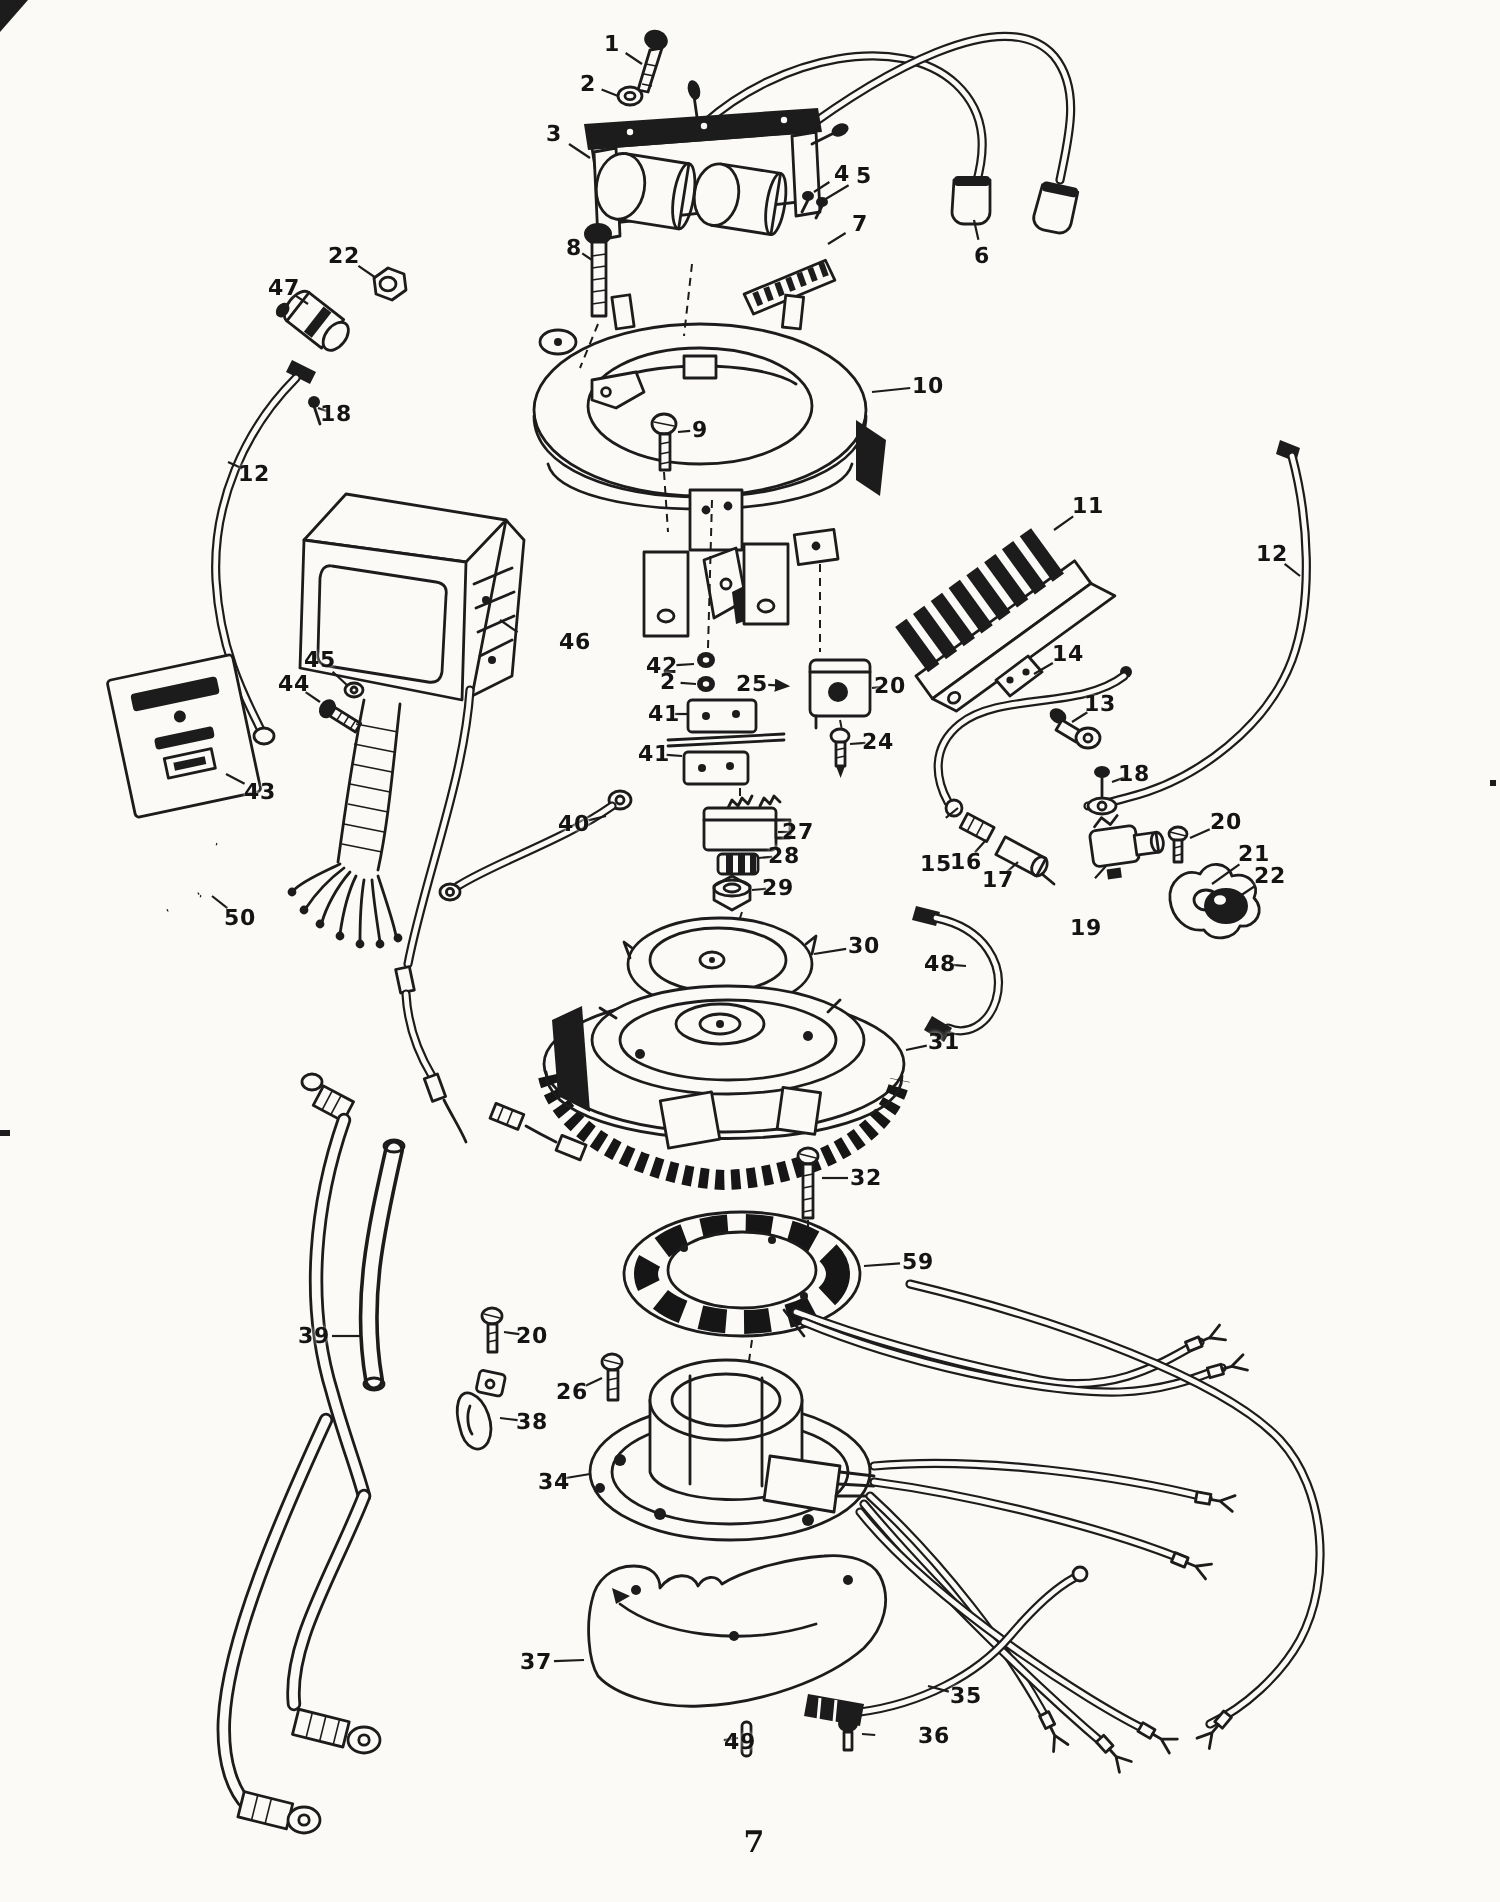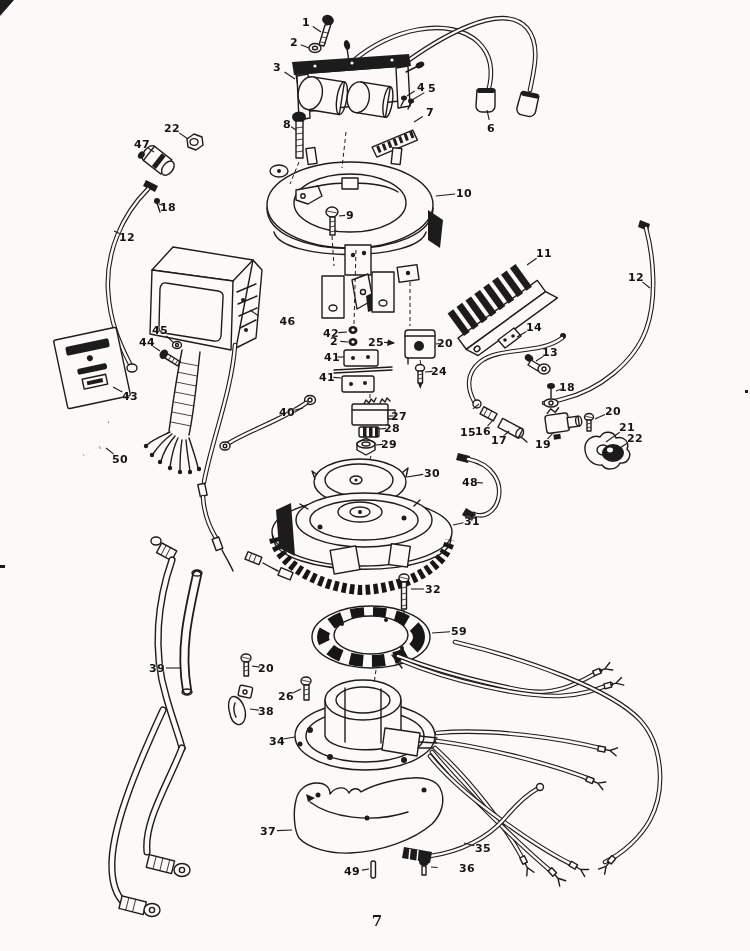--- a/index.html
+++ b/index.html
@@ -700,21 +700,21 @@
       <div class="callout" style="left: 544px; top: 253px; text-align: right;">11</div>
       <div class="callout" style="left: 127px; top: 237px;">12</div>
       <div class="callout" style="left: 636px; top: 277px;">12</div>
       <div class="callout" style="left: 550px; top: 352px;">13</div>
       <div class="callout" style="left: 534px; top: 327px;">14</div>
       <div class="callout" style="left: 468px; top: 432px;">15</div>
       <div class="callout" style="left: 483px; top: 431px;">16</div>
       <div class="callout" style="left: 499px; top: 440px;">17</div>
       <div class="callout" style="left: 168px; top: 207px;">18</div>
       <div class="callout" style="left: 567px; top: 387px;">18</div>
-      <div class="callout" style="left: 543px; top: 444px; text-align: center;">19</div>
+      <div class="callout" style="left: 543px; top: 464px; text-align: center;">19</div>
       <div class="callout" style="left: 613px; top: 411px;">20</div>
       <div class="callout" style="left: 266px; top: 668px;">20</div>
       <div class="callout" style="left: 627px; top: 427px;">21</div>
       <div class="callout" style="left: 172px; top: 128px;">22</div>
       <div class="callout" style="left: 635px; top: 438px;">22</div>
       <div class="callout" style="left: 445px; top: 343px;">20</div>
       <div class="callout" style="left: 439px; top: 371px;">24</div>
       <div class="callout" style="left: 376px; top: 342px;">25</div>
       <div class="callout" style="left: 286px; top: 696px;">26</div>
       <div class="callout" style="left: 399px; top: 416px;">27</div>
@@ -734,17 +734,17 @@
       <div class="callout" style="left: 332px; top: 357px;">41</div>
       <div class="callout" style="left: 327px; top: 377px;">41</div>
       <div class="callout" style="left: 331px; top: 333px;">42</div>
       <div class="callout" style="left: 334px; top: 341px;">2</div>
       <div class="callout" style="left: 130px; top: 396px;">43</div>
       <div class="callout" style="left: 147px; top: 342px;">44</div>
       <div class="callout" style="left: 160px; top: 330px;">45</div>
       <div class="callout" style="left: 266px; top: 321px; padding-left: 43px;">46</div>
       <div class="callout" style="left: 142px; top: 144px;">47</div>
       <div class="callout" style="left: 470px; top: 482px;">48</div>
-      <div class="callout" style="left: 352px; top: 871px; text-align: center;">49</div>
+      <div class="callout" style="left: 370px; top: 871px; text-align: center;">49</div>
       <div class="callout" style="left: 120px; top: 459px;">50</div>
     </div>
 <div class="page-number">7</div>
 </div>
 
 </body></html>

